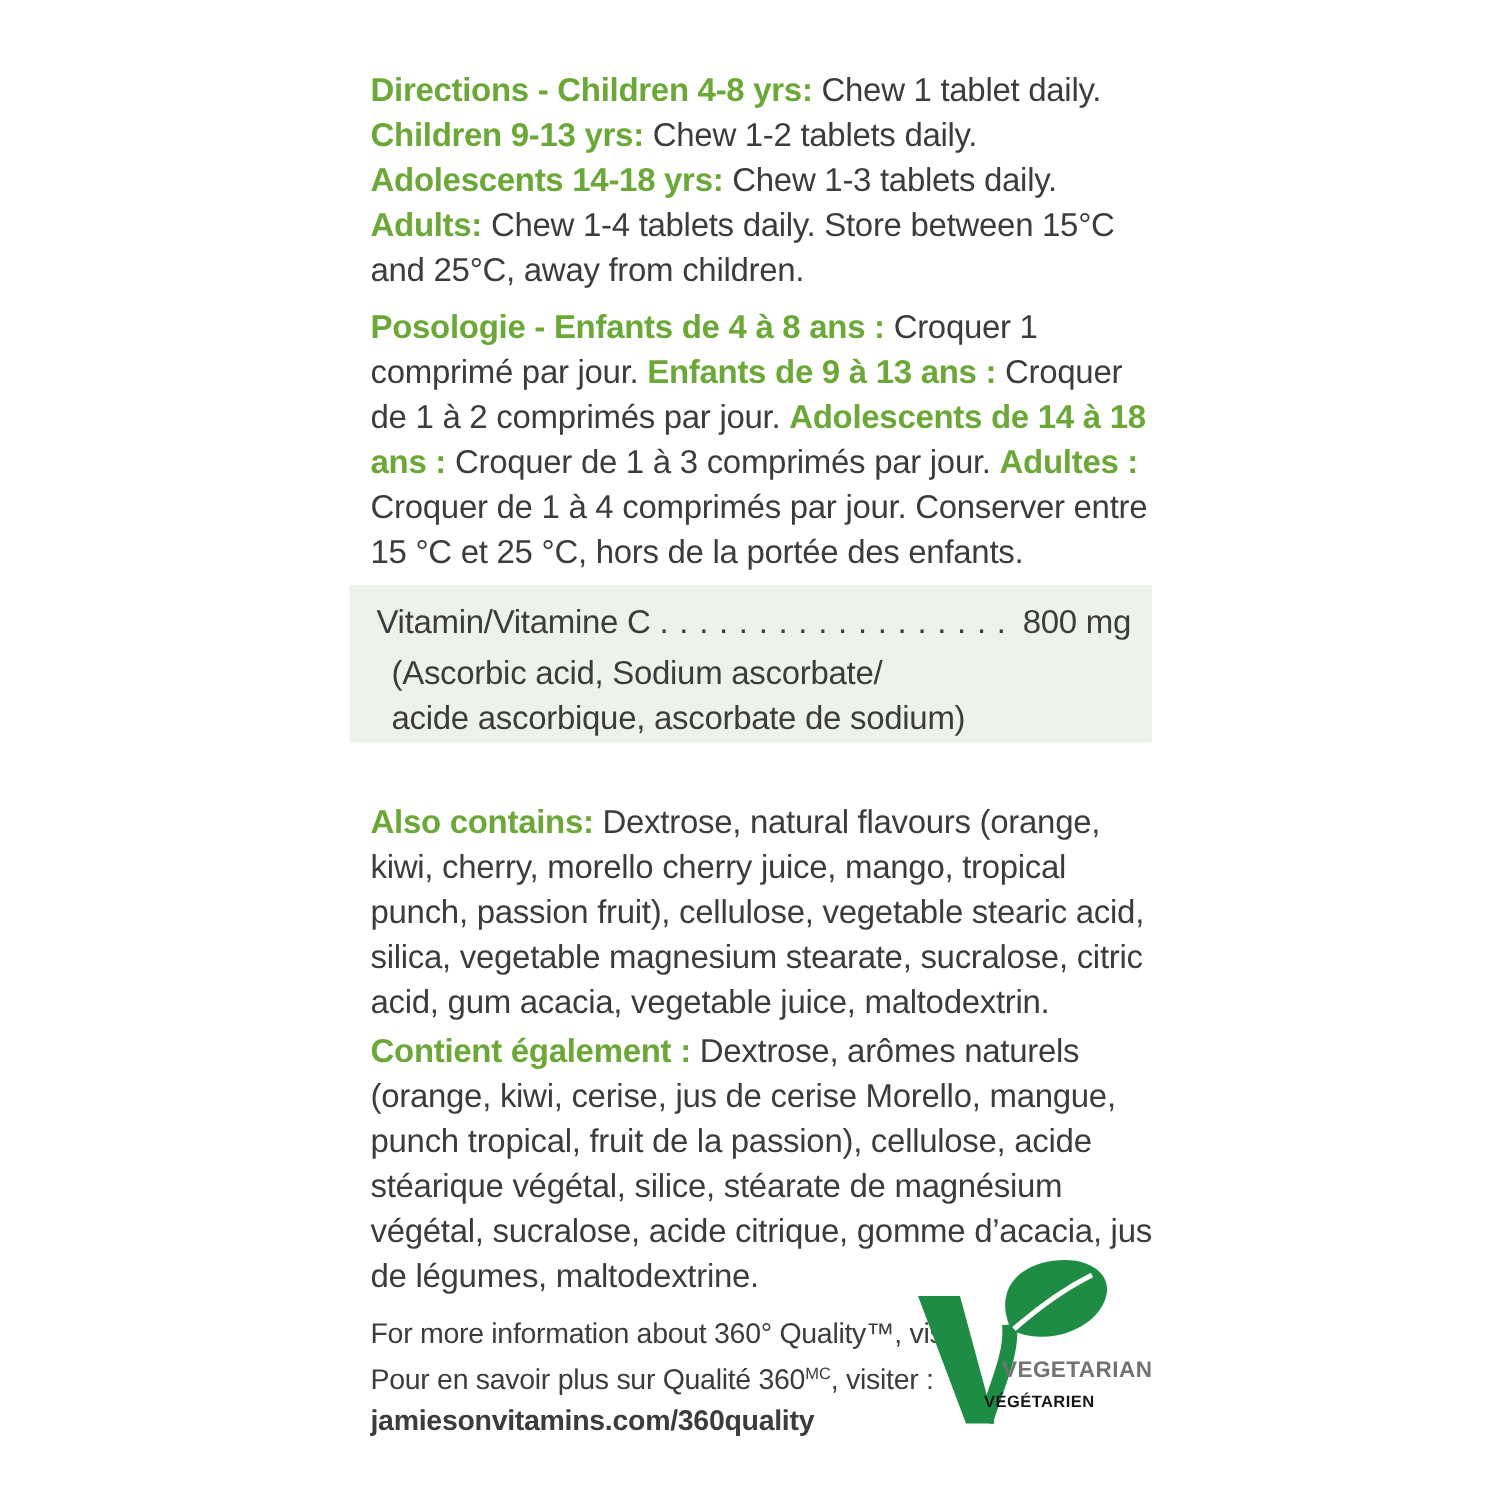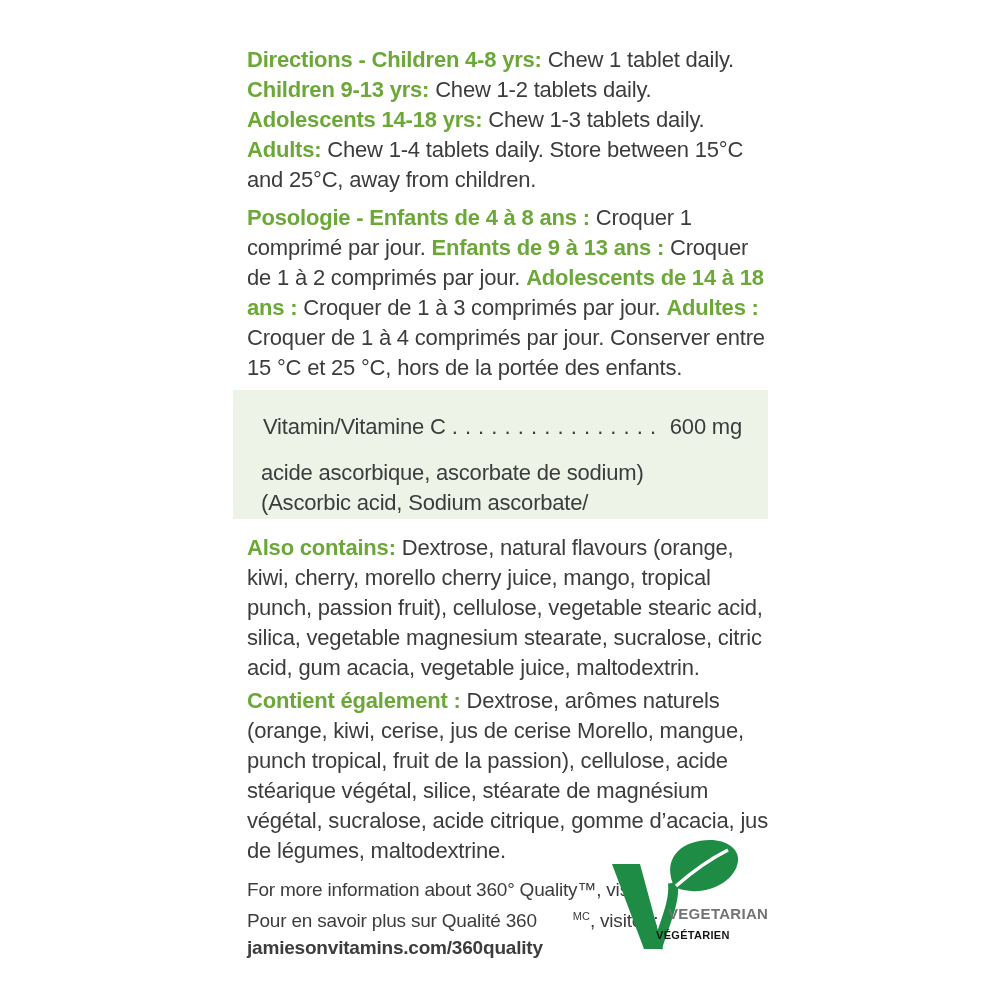--- a/index.html
+++ b/index.html
@@ -5,54 +5,54 @@
   html,body{margin:0;padding:0;background:#fff;}
   .page{position:relative;width:1000px;height:1000px;background:#ffffff;overflow:hidden;
         font-family:"Liberation Sans",sans-serif;color:#3c3c3c;}
   .para{position:absolute;left:247px;width:523px;margin:0;font-size:22px;line-height:30px;
         letter-spacing:-0.2px;color:#3c3c3c;}
   .g{color:#6ca838;font-weight:700;}
   .box{position:absolute;left:233px;top:390px;width:535px;box-sizing:border-box;
        background:#edf3e6;padding:6px 10px 1px 14px;font-size:22px;line-height:30px;
        letter-spacing:-0.2px;}
   .box-heading{margin:0;}
-  .vit-row{display:flex;align-items:baseline;margin:16px;justify-content:flex-end;}
+  .vit-row{display:flex;align-items:baseline;margin:4px;justify-content:flex-end;}
   .vit-name{white-space:nowrap;}
   .leader{flex:1;overflow:hidden;white-space:nowrap;margin:0 6px;letter-spacing:0.5px;color:#3c3c3c;}
   .vit-amount{white-space:nowrap;}
   .sub-line{margin:0;padding-left:14px;}
   .footer{position:absolute;left:247px;top:876px;width:430px;font-size:19px;line-height:27px;
           letter-spacing:-0.2px;}
   .footer-line{margin:0;}
   .footer-url{font-weight:700;}
-  sup.small{font-size:11px;vertical-align:super;letter-spacing:0;margin-left:36px;}
+  sup.small{font-size:11px;vertical-align:super;letter-spacing:0;}
   .logo{position:absolute;left:610px;top:838px;width:166px;height:118px;}
   .logo svg{position:absolute;left:0;top:0;}
   .logo-text1{position:absolute;left:58px;top:67px;font-size:15px;font-weight:700;color:#737373;
               letter-spacing:0.3px;white-space:nowrap;}
   .logo-text2{position:absolute;left:46px;top:91px;font-size:11px;font-weight:700;color:#151515;
               letter-spacing:0.3px;white-space:nowrap;}
 </style>
 </head>
 <body>
 
 <div class="page">
 
   <p class="para" style="top:45px;"><span class="g">Directions - Children 4-8 yrs:</span><span> Chew 1 tablet daily. </span><span class="g">Children 9-13 yrs:</span><span> Chew 1-2 tablets daily. </span><span class="g">Adolescents 14-18 yrs:</span><span> Chew 1-3 tablets daily. </span><span class="g">Adults:</span><span> Chew 1-4 tablets daily. Store between 15°C and 25°C, away from children.</span></p>
 
   <p class="para" style="top:203px;"><span class="g">Posologie - Enfants de 4 à 8 ans :</span><span> Croquer 1 comprimé par jour. </span><span class="g">Enfants de 9 à 13 ans :</span><span> Croquer de 1 à 2 comprimés par jour. </span><span class="g">Adolescents de 14 à 18 ans :</span><span> Croquer de 1 à 3 comprimés par jour. </span><span class="g">Adultes :</span><span> Croquer de 1 à 4 comprimés par jour. Conserver entre 15 °C et 25 °C, hors de la portée des enfants.</span></p>
 
   <div class="box">
     <div class="vit-row">
       <span class="vit-name">Vitamin/Vitamine C</span>
       <span class="leader">. . . . . . . . . . . . . . . . . . . . . . . . . . . . . . . . . . . . . . . . . . . . .</span>
-      <span class="vit-amount">600 mg</span>
+      <span class="vit-amount">800 mg</span>
     </div>
+    <p class="sub-line">(Ascorbic acid, Sodium ascorbate/</p>
     <p class="sub-line">acide ascorbique, ascorbate de sodium)</p>
-    <p class="sub-line">(Ascorbic acid, Sodium ascorbate/</p>
   </div>
 
   <p class="para" style="top:686px;"><span class="g">Contient également :</span><span> Dextrose, arômes naturels (orange, kiwi, cerise, jus de cerise Morello, mangue, punch tropical, fruit de la passion), cellulose, acide stéarique végétal, silice, stéarate de magnésium végétal, sucralose, acide citrique, gomme d’acacia, jus de légumes, maltodextrine.</span></p>
 
   <p class="para" style="top:533px;"><span class="g">Also contains:</span><span> Dextrose, natural flavours (orange, kiwi, cherry, morello cherry juice, mango, tropical punch, passion fruit), cellulose, vegetable stearic acid, silica, vegetable magnesium stearate, sucralose, citric acid, gum acacia, vegetable juice, maltodextrin.</span></p>
 
   <div class="footer">
     <p class="footer-line">For more information about 360° Quality™, visit/</p>
     <p class="footer-line"><span>Pour en savoir plus sur Qualité 360</span><sup class="small">MC</sup><span>, visiter :</span></p>
     <p class="footer-line footer-url">jamiesonvitamins.com/360quality</p>

